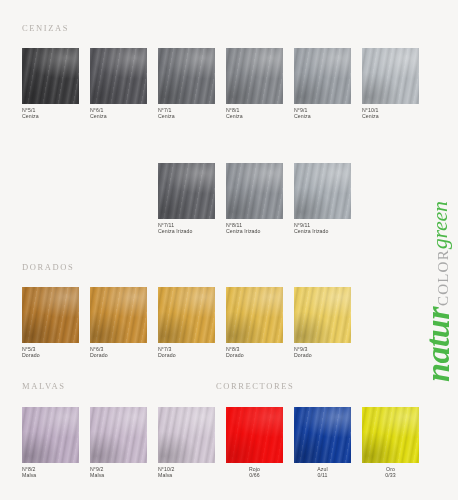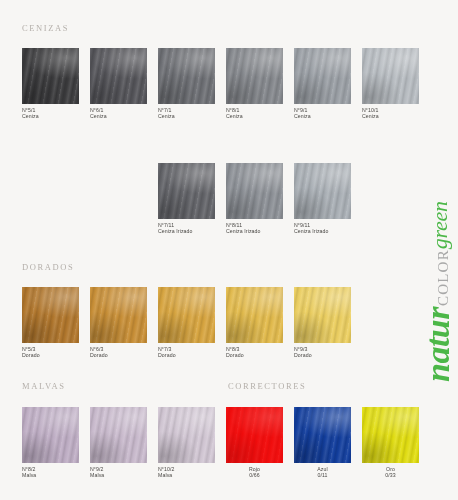--- a/index.html
+++ b/index.html
@@ -268,21 +268,21 @@
           <div class="sheen"></div>
         </div>
       <div class="lbl">
         <span class="code">N°9/3</span>
         <span class="nm">Dorado</span>
       </div>
     </div>
   </div>
 
   <div class="section-title" style="left:22px; top:381px;">MALVAS</div>
-  <div class="section-title" style="left:228px; top:381px;">CORRECTORES</div>
+  <div class="section-title" style="left:216px; top:381px;">CORRECTORES</div>
 
   <div class="row" style="top:407px;">
     <div class="cell" style="left:22px;">
       <div class="swatch" style="background-color: rgb(191, 174, 197);">
           <div class="strands"></div>
           <div class="sheen"></div>
         </div>
       <div class="lbl">
         <span class="code">N°8/2</span>
         <span class="nm">Malva</span>

